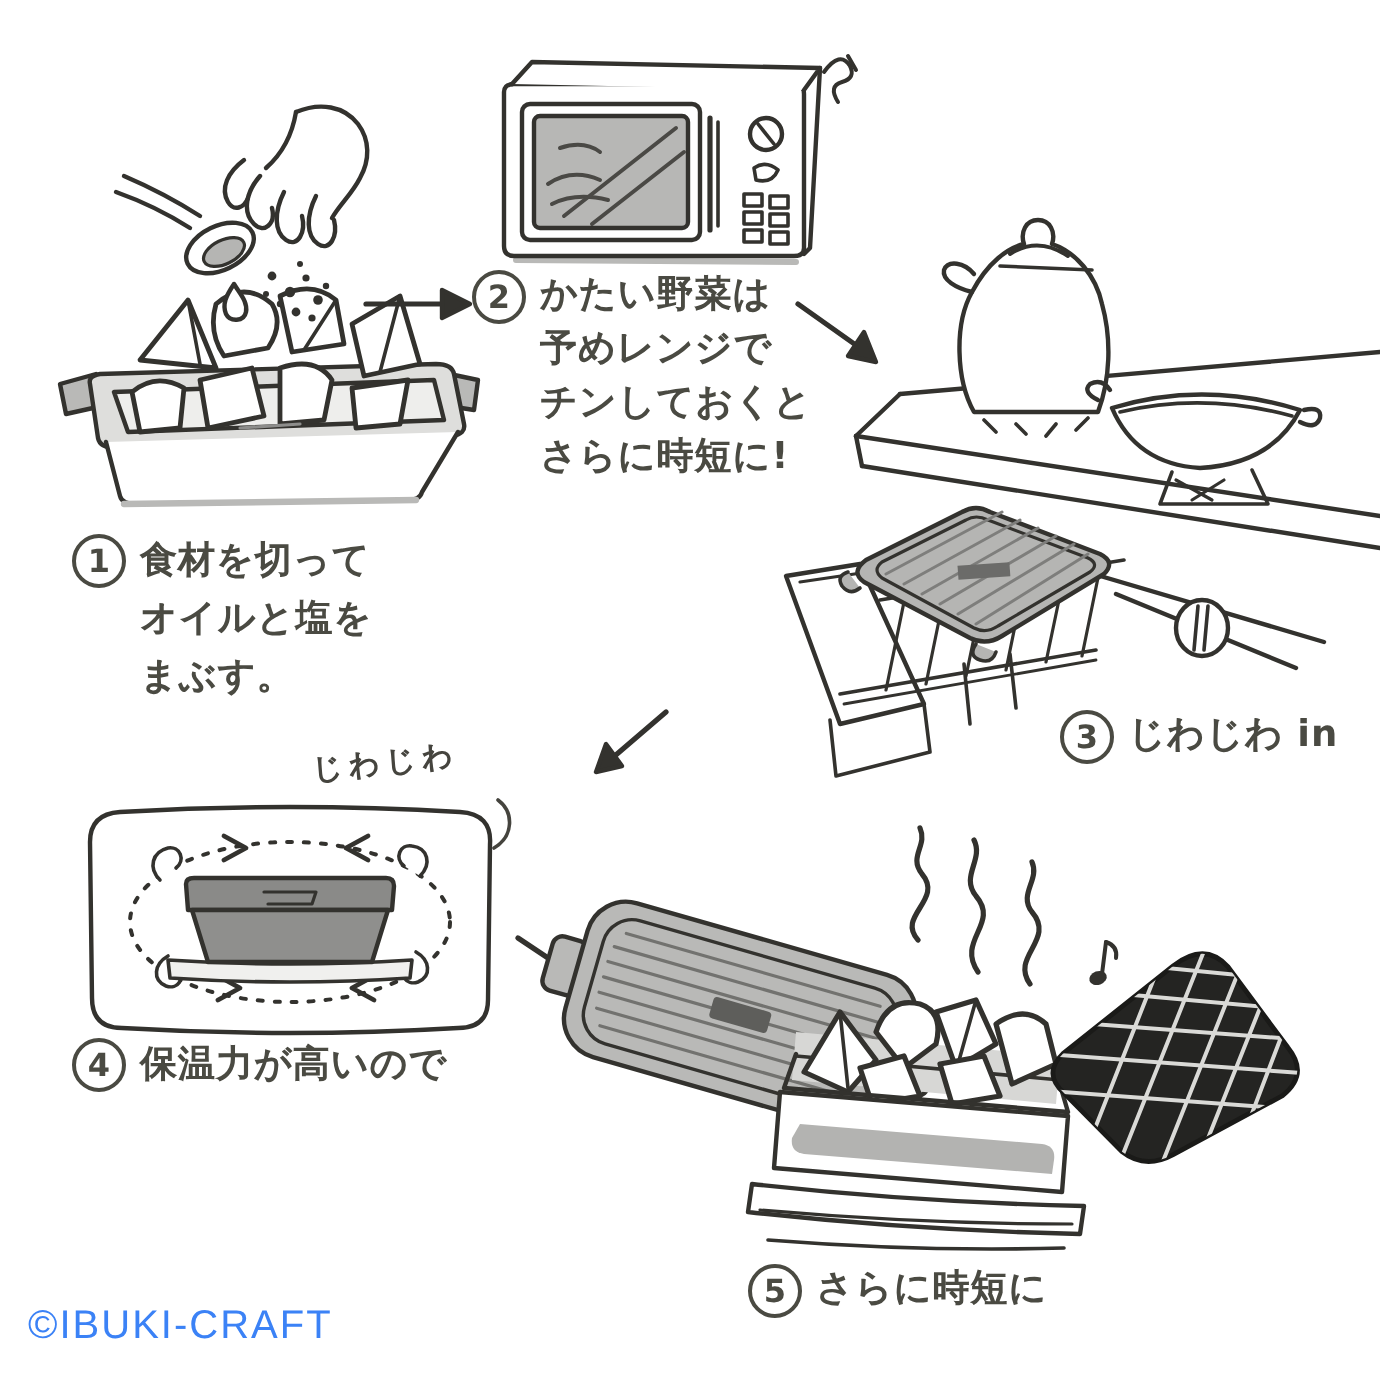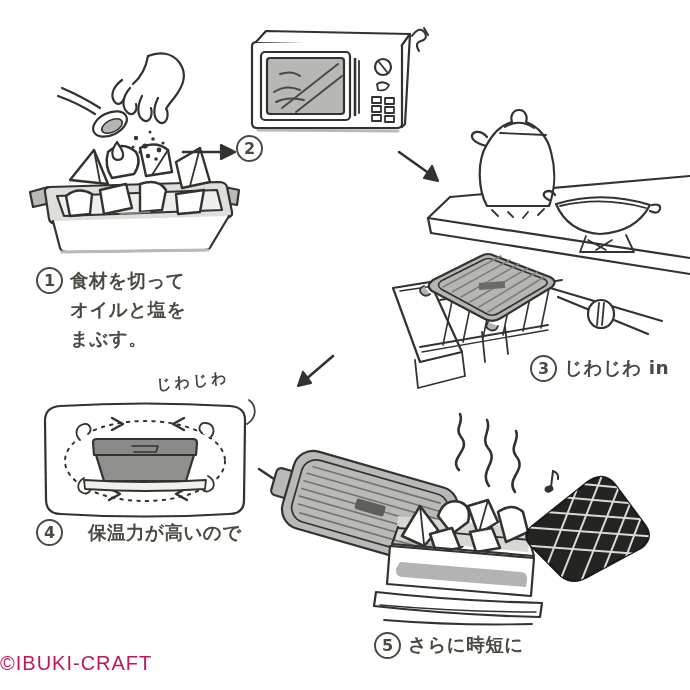--- a/index.html
+++ b/index.html
@@ -7,22 +7,22 @@
           font-family:"DejaVu Sans","Liberation Sans",sans-serif;color:#4a4a42;}
   svg.scene{position:absolute;left:0;top:0;}
   .step{position:absolute;display:flex;gap:7px;align-items:flex-start;}
   .num{flex:0 0 auto;width:27px;height:27px;border:2px solid #4a4a42;border-radius:50%;
        display:flex;align-items:center;justify-content:center;font-size:16px;font-weight:700;
        box-sizing:border-box;margin-top:1px;background:#fff;}
   .lines{font-size:18.5px;font-weight:700;letter-spacing:.5px;white-space:nowrap;}
   .lines span{display:block;}
   .sizzle{position:absolute;left:156px;top:372px;font-size:15px;font-weight:600;
           letter-spacing:3px;color:#45443e;transform:rotate(-6deg);}
-  .copyright{position:absolute;left:0;top:652px;font-size:20px;letter-spacing:1px;
-             color:#be185d;font-family:"Liberation Sans","DejaVu Sans",sans-serif;font-weight:500;}
+  .copyright{position:absolute;left:14px;top:652px;font-size:20px;letter-spacing:1px;
+             color:#3b82f6;font-family:"Liberation Sans","DejaVu Sans",sans-serif;font-weight:500;}
 </style>
 </head>
 <body>
 
 <div class="canvas">
 
 <svg class="scene" width="690" height="690" viewBox="0 0 690 690" fill="none" stroke="#33322e" stroke-width="2.2" stroke-linecap="round" stroke-linejoin="round">
 
   <g>
 
@@ -281,32 +281,38 @@
   <span class="num">1</span>
   <div class="lines" style="line-height:29px;">
     <span>食材を切って</span>
     <span>オイルと塩を</span>
     <span>まぶす。</span>
   </div>
 </div>
 
 <div class="step" style="left:236px;top:134px;">
   <span class="num">2</span>
+  <div class="lines" style="line-height:27px;">
+    <span>かたい野菜は</span>
+    <span>予めレンジで</span>
+    <span>チンしておくと</span>
+    <span>さらに時短に!</span>
+  </div>
 </div>
 
 <div class="step" style="left:530px;top:354px;">
   <span class="num">3</span>
   <div class="lines" style="line-height:27px;">
     <span>じわじわ in</span>
   </div>
 </div>
 
 <div class="step" style="left:36px;top:518px;">
   <span class="num">4</span>
-  <div class="lines" style="line-height:29px;margin-left:18px;">
+  <div class="lines" style="line-height:29px;">
     <span>保温力が高いので</span>
   </div>
 </div>
 
 <div class="step" style="left:374px;top:631px;">
   <span class="num">5</span>
   <div class="lines" style="line-height:27px;">
     <span>さらに時短に</span>
   </div>
 </div>

